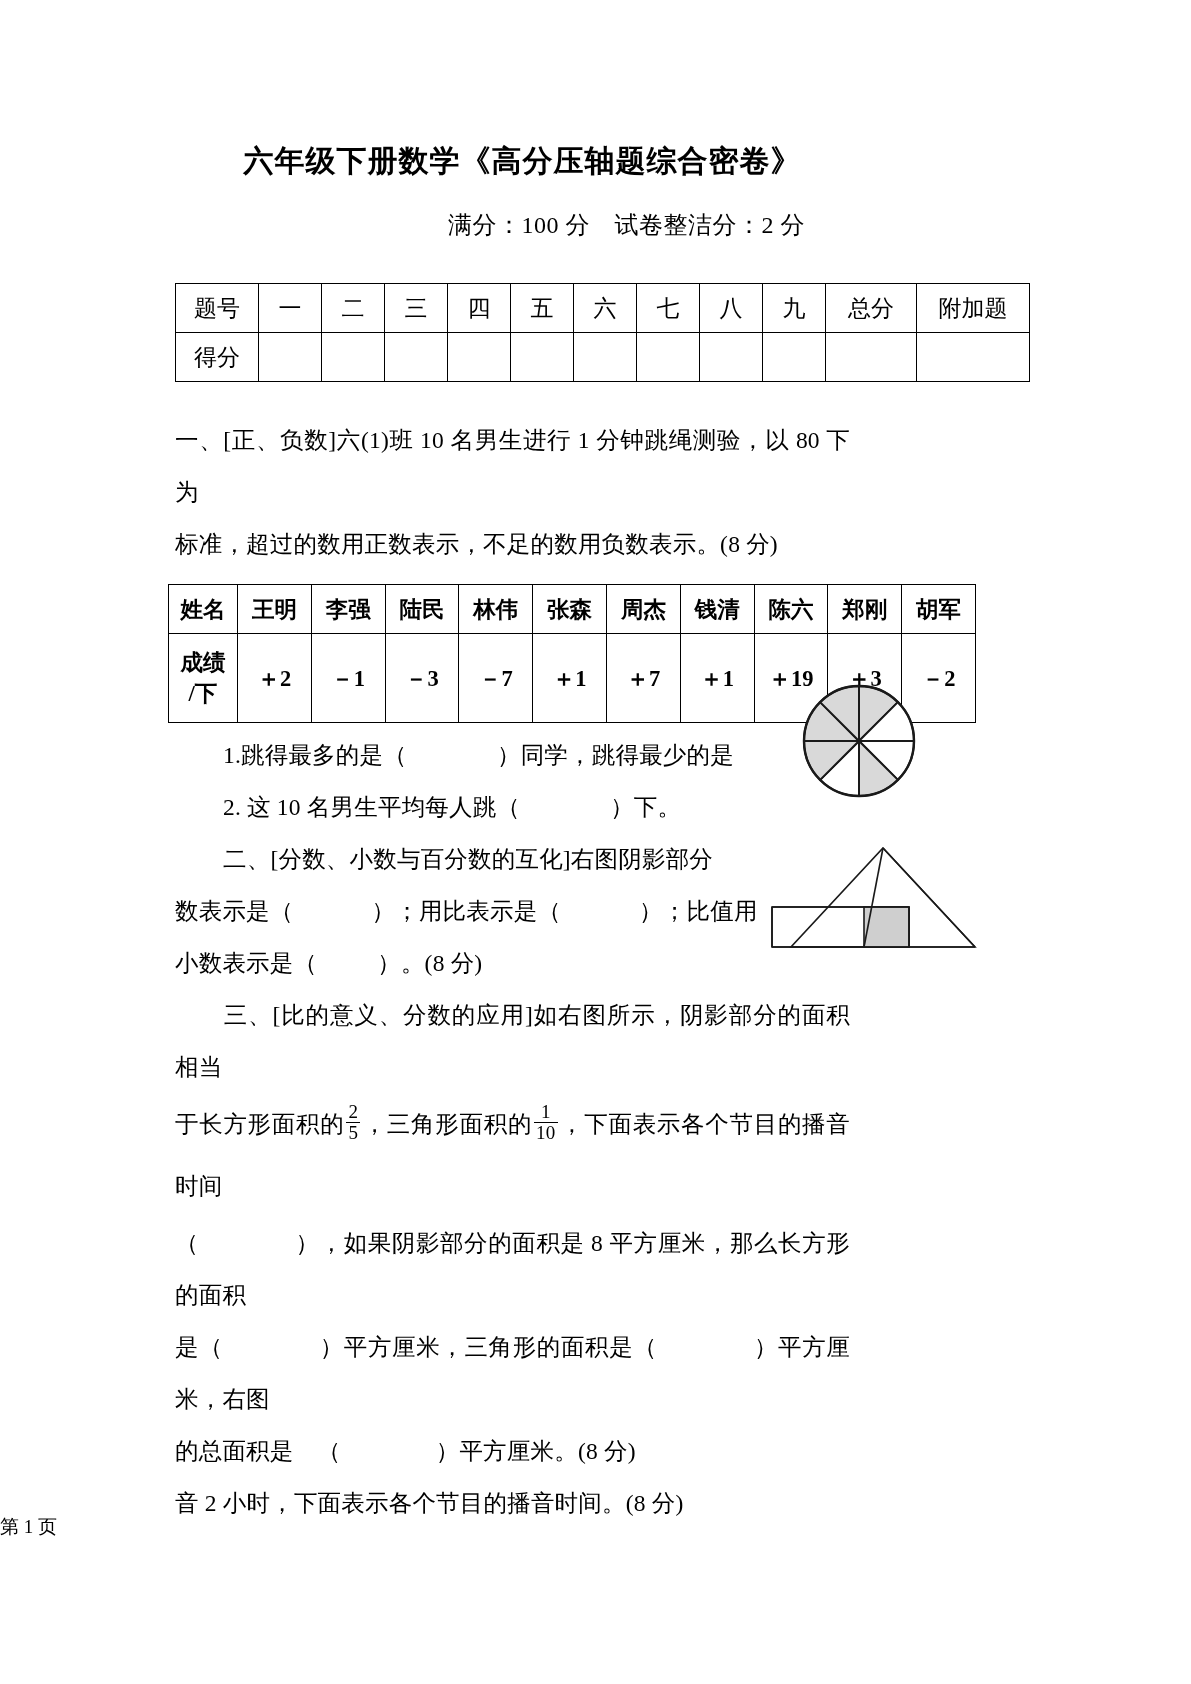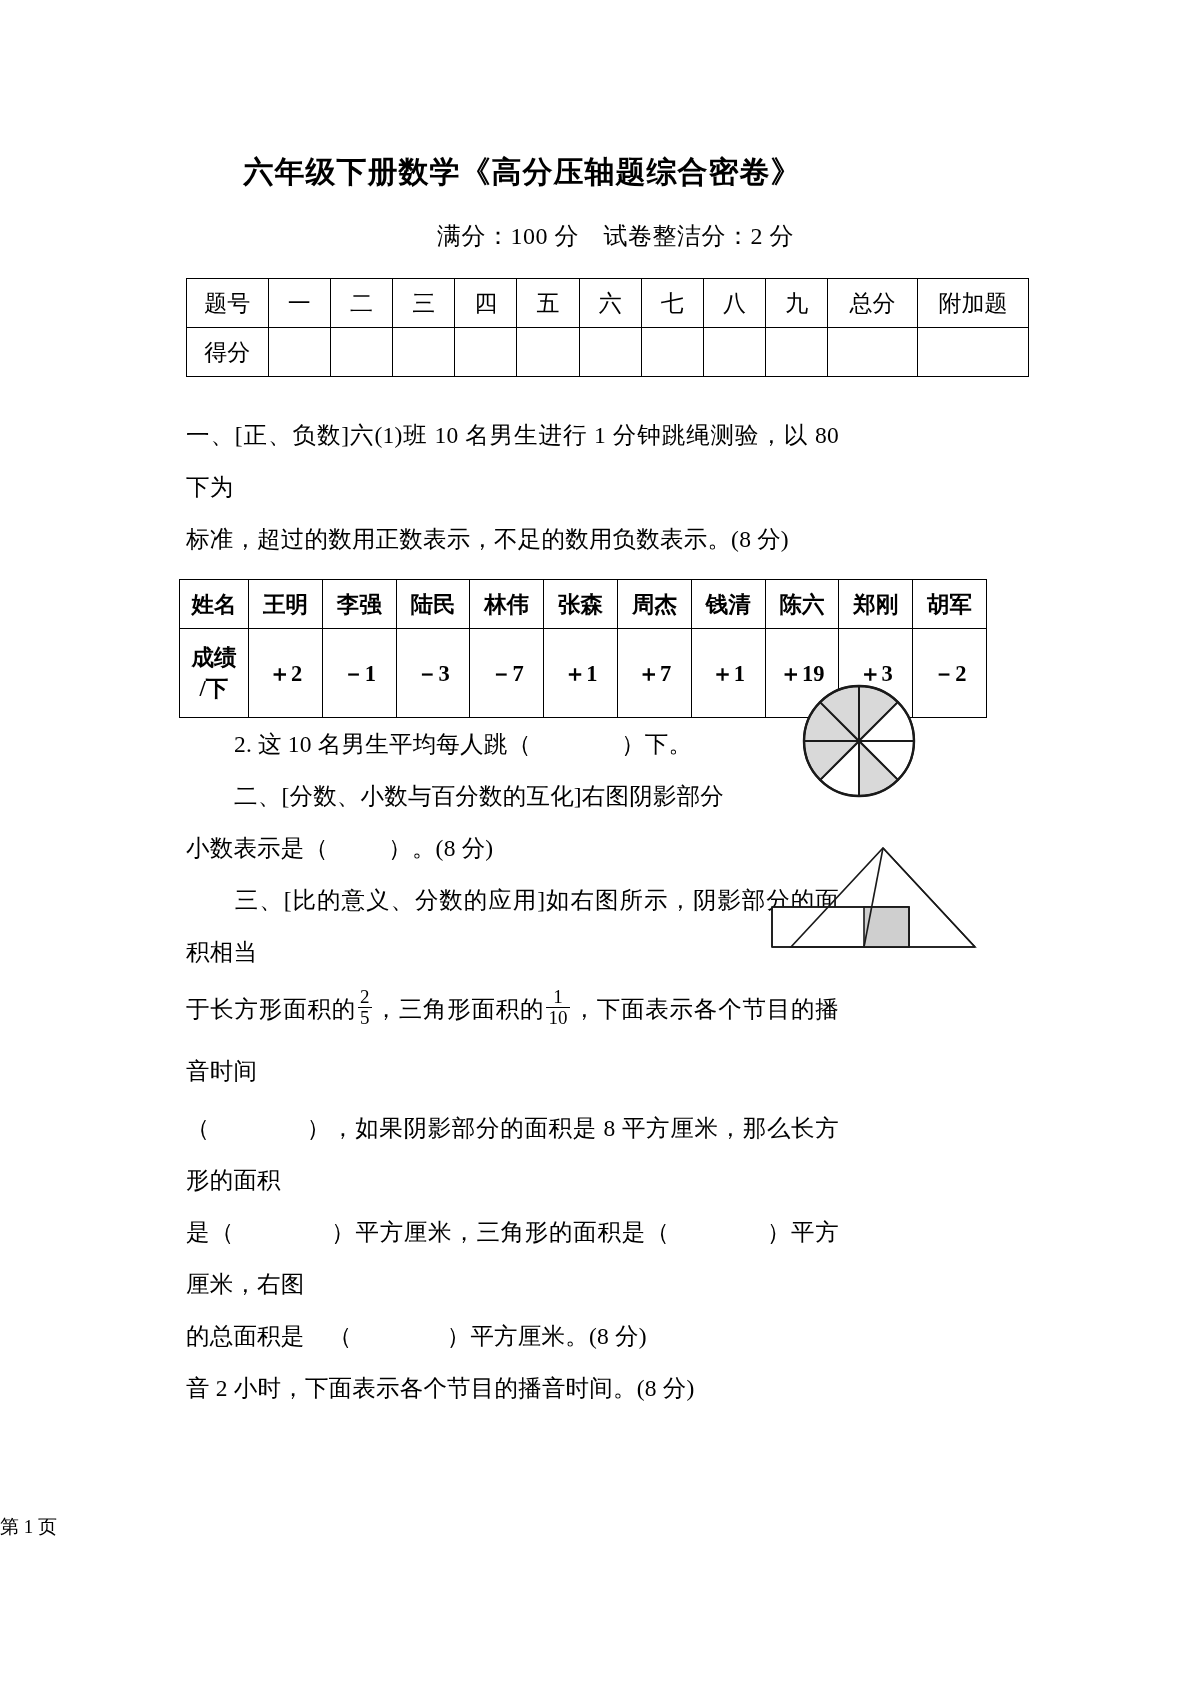--- a/index.html
+++ b/index.html
@@ -14,21 +14,21 @@
     font-family: "Liberation Serif", "DejaVu Serif", serif;
     color: #000000;
     overflow: hidden;
   }
   .page {
     position: absolute;
     left: 0; top: 0;
     width: 1045px;
     height: 1684px;
     box-sizing: border-box;
-    padding: 16px;
+    padding: 5px;
   }
 
   
   .title {
     text-align: center;
     font-size: 30px;
     font-weight: bold;
     letter-spacing: 1px;
     margin-top: 138px;
     line-height: 1.2;
@@ -36,21 +36,21 @@
   .subtitle {
     text-align: right;
     font-size: 24px;
     margin-top: 30px;
     padding-right: 235px;
     letter-spacing: 0.5px;
   }
 
   
   .score-table-wrap {
-    margin-top: 26px;
+    margin-top: 42px;
     padding-left: 170px;
     border-radius: 24px;
   }
   table.score-table {
     border-collapse: collapse;
     table-layout: fixed;
   }
   table.score-table td {
     border: 1px solid #000;
     text-align: center;
@@ -214,26 +214,32 @@
         <td>＋7</td>
         <td>＋1</td>
         <td>＋19</td>
         <td>＋3</td>
         <td>－2</td>
       </tr>
     </tbody>
       </table>
   </div>
 
+  <div class="qtext" style="margin-top:6px;">
+    <span class="indent"></span><span>1.跳得最多的是（</span><span style="display:inline-block;width:90px;"></span><span>）同学，跳得最少的是</span>
+  </div>
   <div class="qtext">
     <span class="indent"></span><span>2. 这 10 名男生平均每人跳（</span><span style="display:inline-block;width:90px;"></span><span>）下。</span>
   </div>
 
   <div class="qtext">
     <span class="indent"></span><span>二、[分数、小数与百分数的互化]右图阴影部分</span>
+  </div>
+  <div class="qtext">
+    <span>数表示是（</span><span style="display:inline-block;width:78px;"></span><span>）；用比表示是（</span><span style="display:inline-block;width:78px;"></span><span>）；比值用</span>
   </div>
   <div class="qtext">
     <span>小数表示是（</span><span style="display:inline-block;width:60px;"></span><span>）。(8 分)</span>
   </div>
 
   <div class="qtext">
     <span class="indent"></span><span>三、[比的意义、分数的应用]如右图所示，阴影部分的面积相当</span>
   </div>
   <div class="qtext" style="line-height:62px;">
     <span>于长方形面积的</span><span class="frac"><span class="num">2</span><span class="den">5</span></span><span>，三角形面积的</span><span class="frac"><span class="num">1</span><span class="den">10</span></span><span>，下面表示各个节目的播音时间</span>

